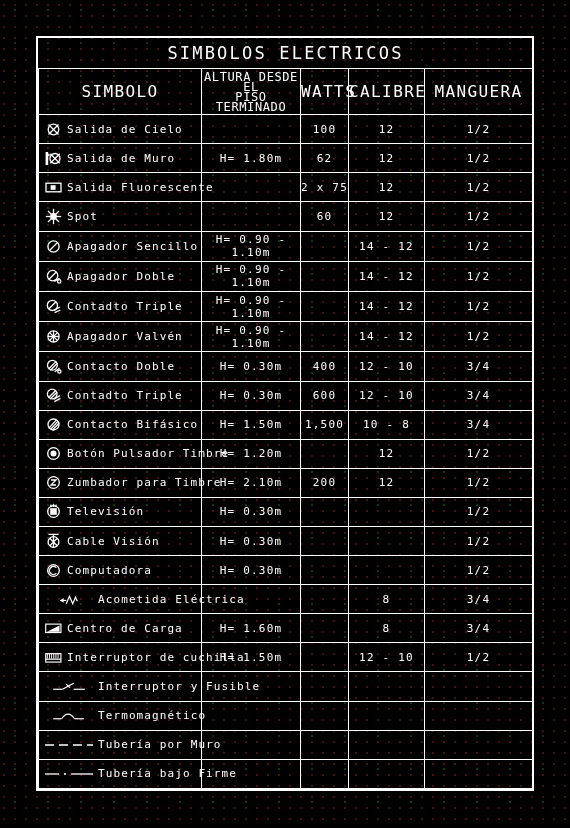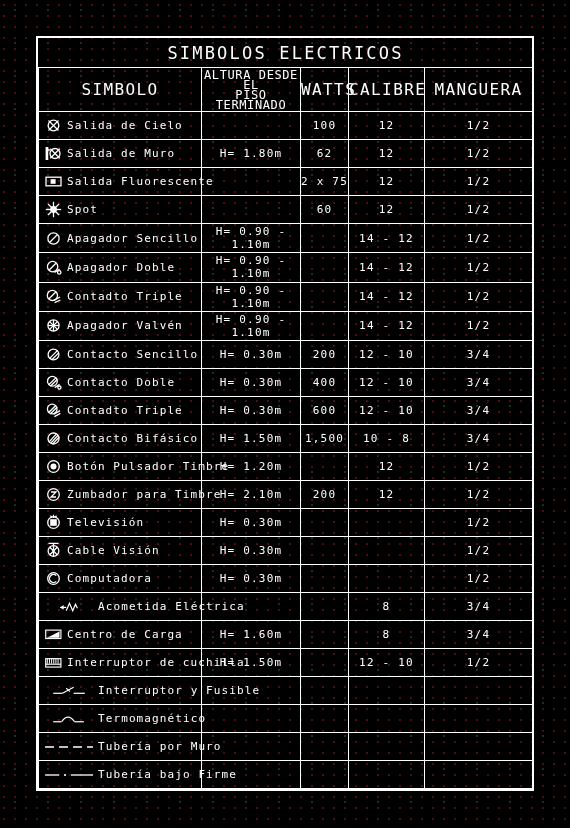--- a/index.html
+++ b/index.html
@@ -249,38 +249,20 @@
           <td class="c">H= 0.90 - 1.10m</td>
           <td class="c"></td>
           <td class="c">14 - 12</td>
           <td class="c">1/2</td>
         </tr>
         <tr class="body-row">
           <td class="sym">
             <div class="symwrap">
               <span class="glyph">
                 <svg viewBox="0 0 17 17" width="17" height="17">
-                  <circle cx="8.5" cy="8.5" r="5.4" stroke="#fff" fill="none" stroke-width="1.3"></circle>
-                  <line x1="4.4" y1="12.6" x2="12.6" y2="4.4" stroke="#fff" fill="none" stroke-width="1.3"></line>
-                  <line x1="6.6" y1="14" x2="14" y2="6.6" stroke="#fff" fill="none" stroke-width="1.3"></line>
-                </svg>
-              </span>
-              <span class="label">Contacto Sencillo</span>
-            </div>
-          </td>
-          <td class="c">H= 0.30m</td>
-          <td class="c">200</td>
-          <td class="c">12 - 10</td>
-          <td class="c">3/4</td>
-        </tr>
-        <tr class="body-row">
-          <td class="sym">
-            <div class="symwrap">
-              <span class="glyph">
-                <svg viewBox="0 0 17 17" width="17" height="17">
                   <circle cx="7.4" cy="7.2" r="4.9" stroke="#fff" fill="none" stroke-width="1.3"></circle>
                   <line x1="3.6" y1="11" x2="11.2" y2="3.4" stroke="#fff" fill="none" stroke-width="1.3"></line>
                   <line x1="5.4" y1="12.2" x2="12.4" y2="5.2" stroke="#fff" fill="none" stroke-width="1.3"></line>
                   <line x1="9.8" y1="13.6" x2="14.6" y2="10.4" stroke="#fff" fill="none" stroke-width="1.3"></line>
                   <circle cx="14.4" cy="13.6" r="1.6" stroke="#fff" fill="none" stroke-width="1.3"></circle>
                 </svg>
               </span>
               <span class="label">Contacto Doble</span>
             </div>
           </td>

